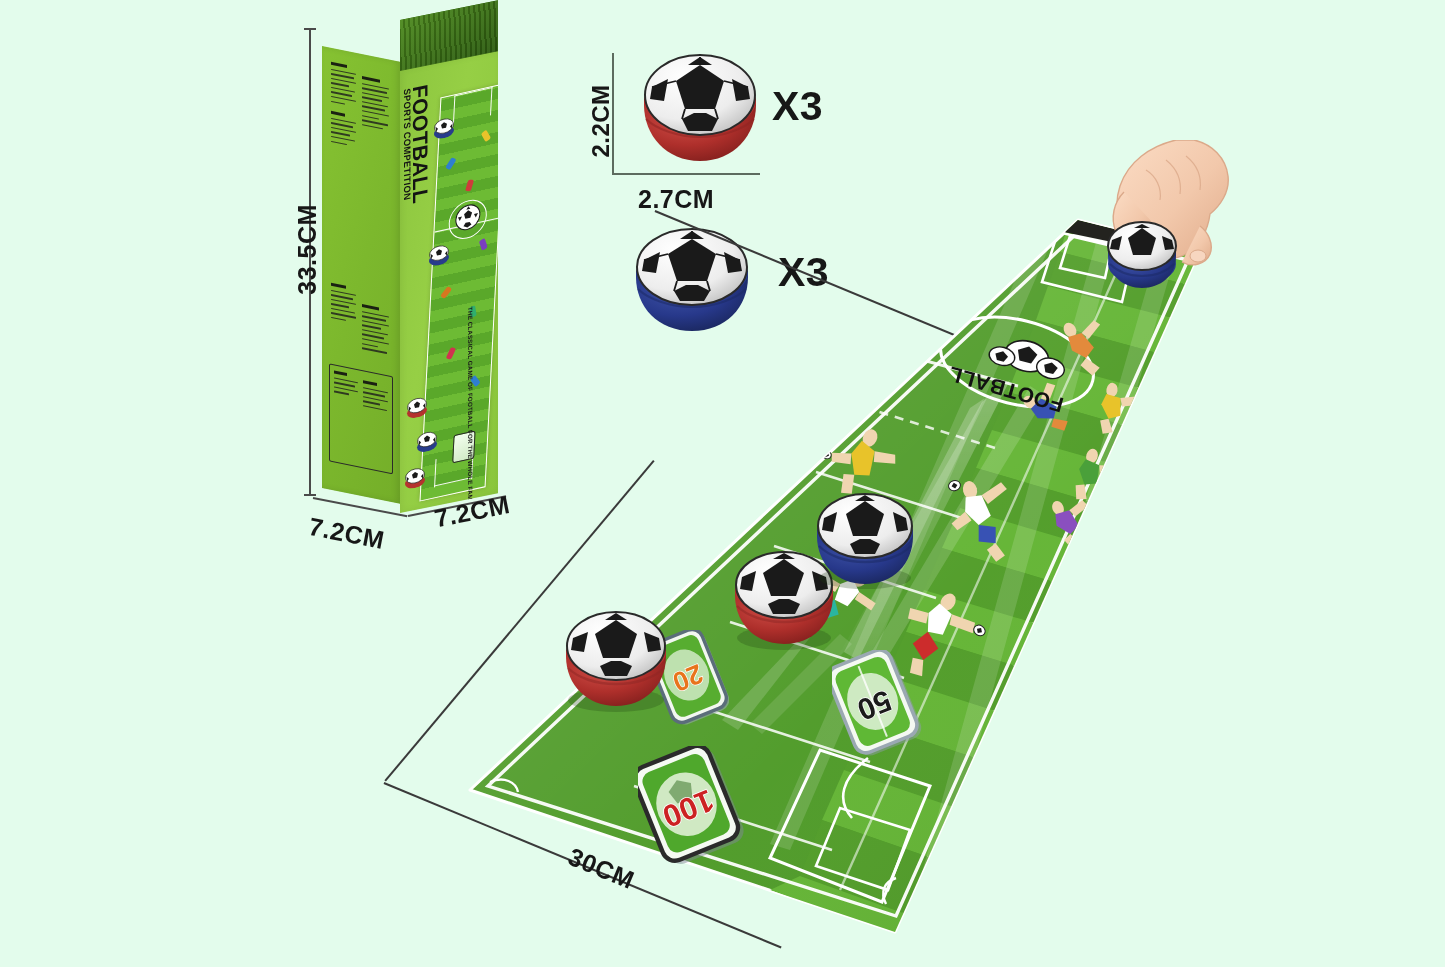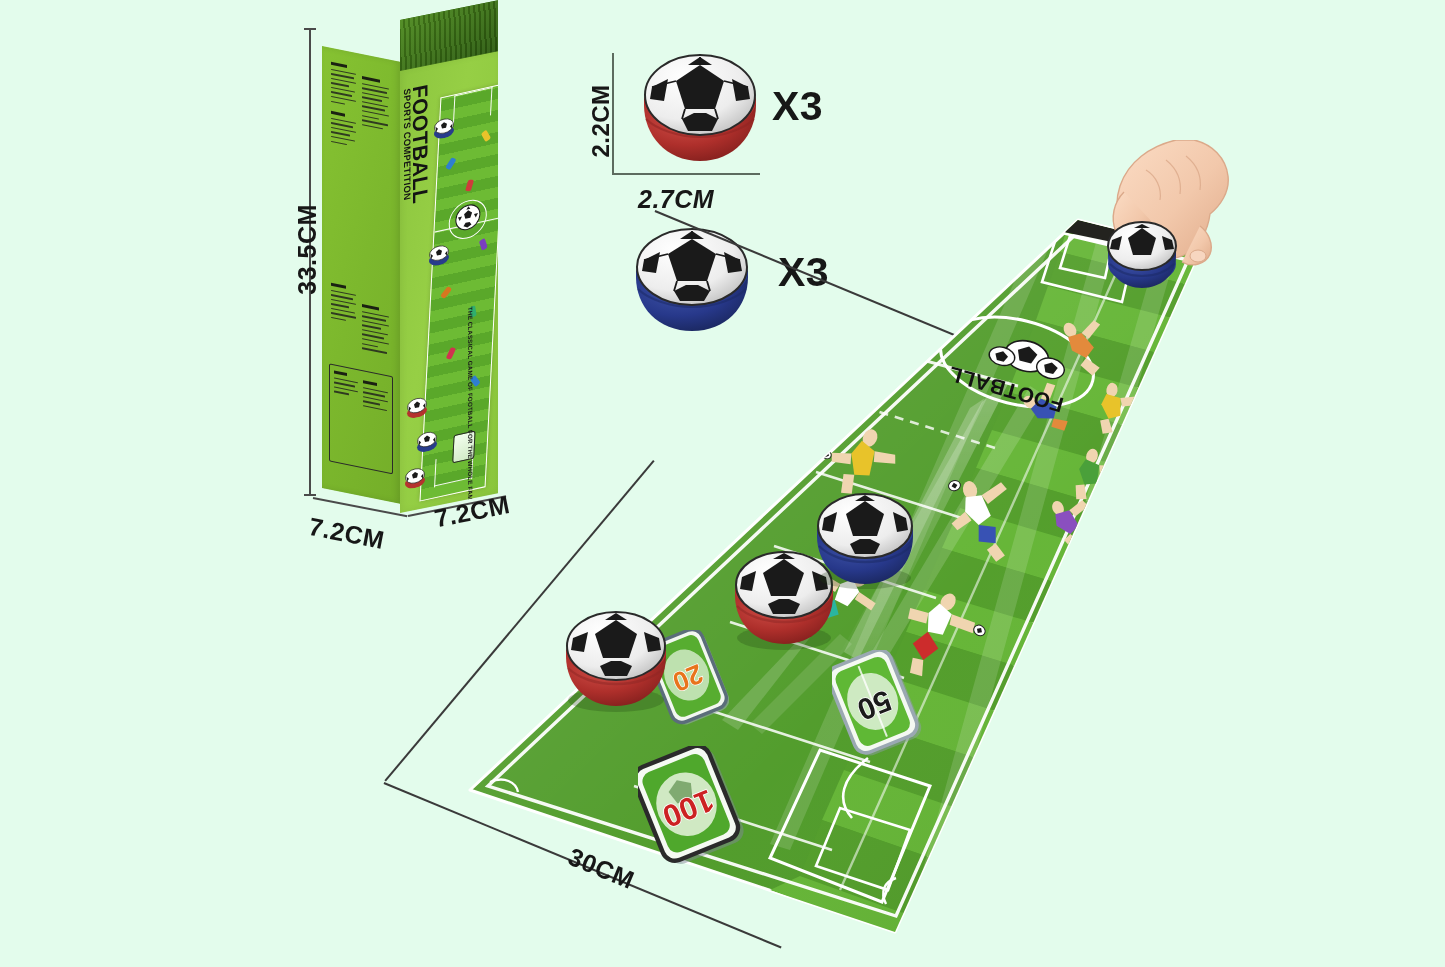--- a/index.html
+++ b/index.html
@@ -256,21 +256,20 @@
   }
   #puck-height-label {
     left: -36px; top: 62px;
     font-size: 24px;
     transform: rotate(-90deg);
     transform-origin: center;
   }
   #puck-width-label {
     left: 38px; top: 140px;
     font-size: 25px;
-    font-style: italic;
   }
   #puck-red-qty {
     left: 172px; top: 38px;
     font-size: 41px;
     font-weight: 800;
   }
   #puck-blue-qty {
     left: 168px; top: 24px;
     font-size: 41px;
     font-weight: 800;

